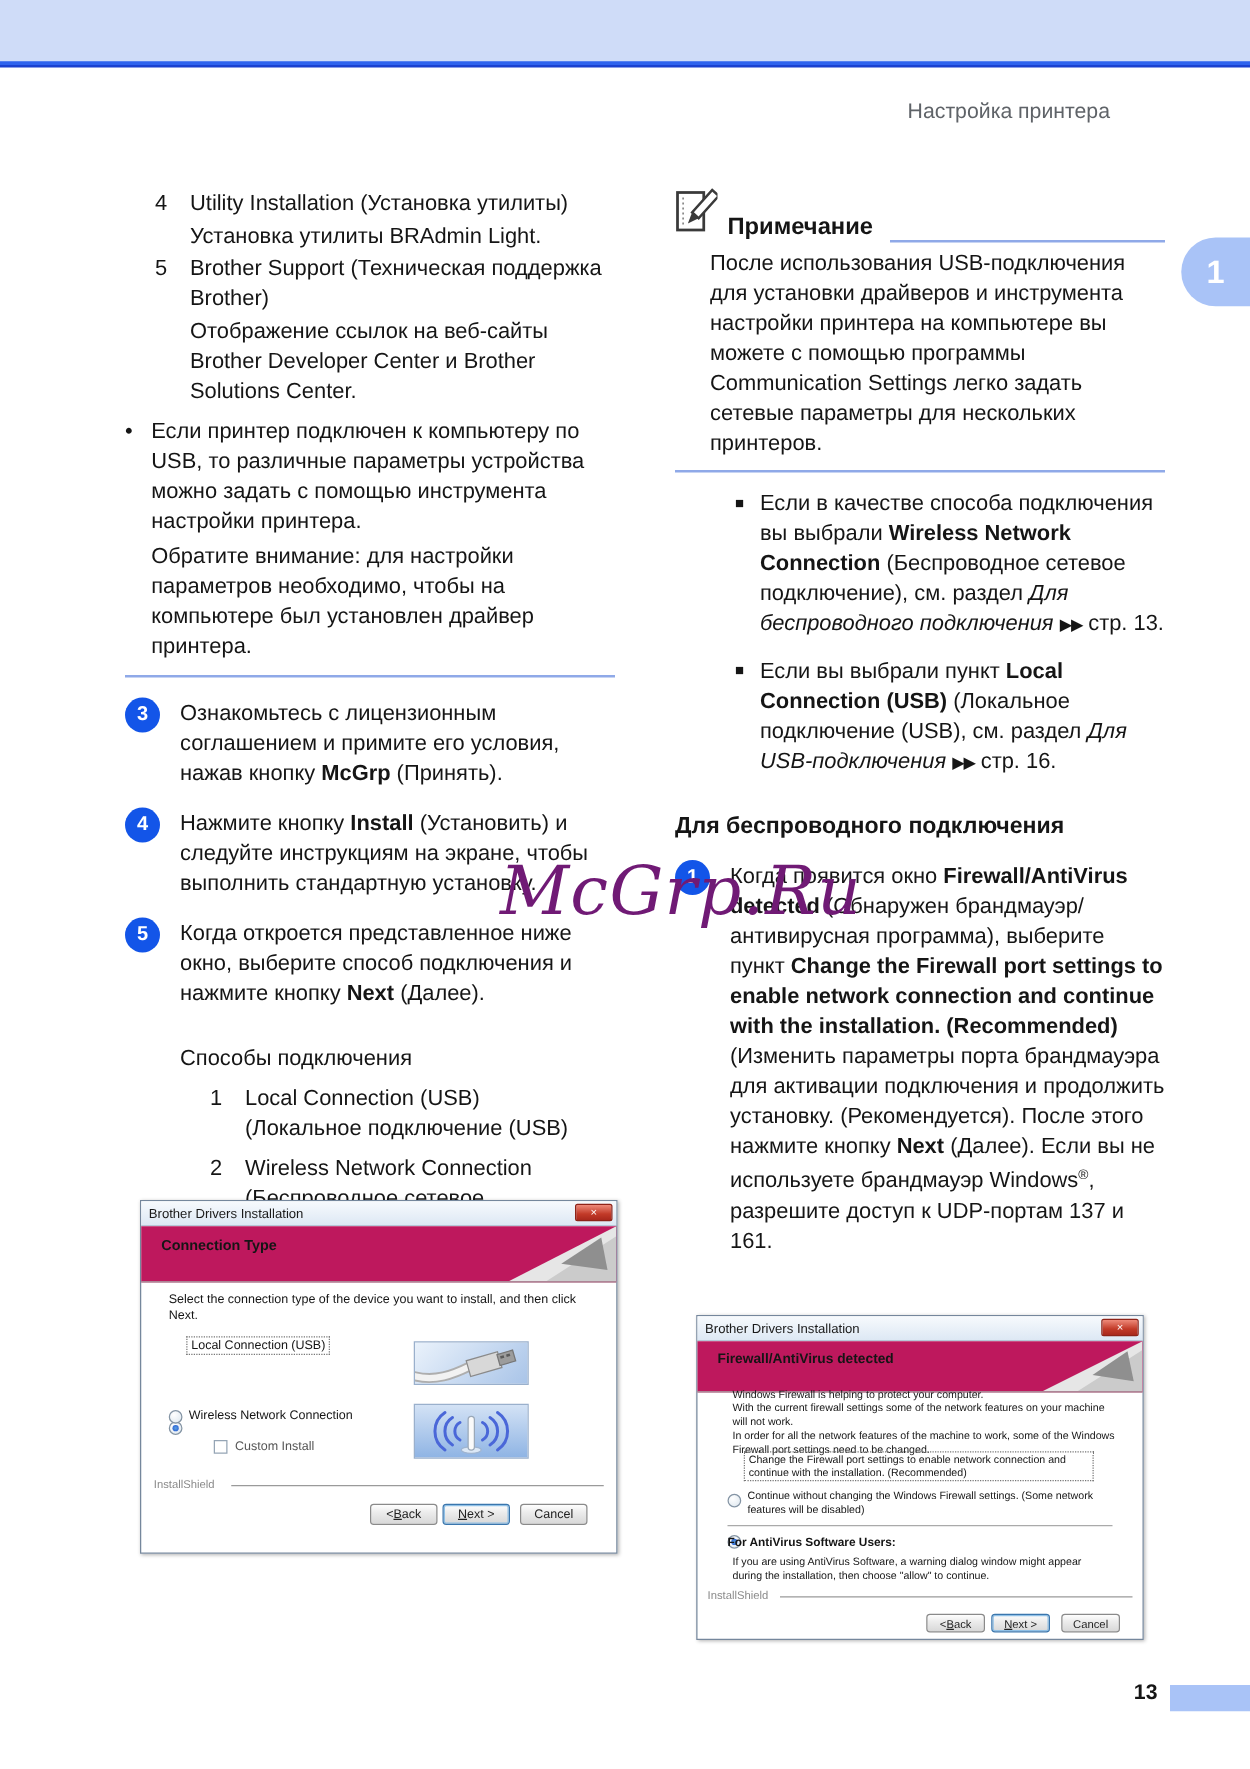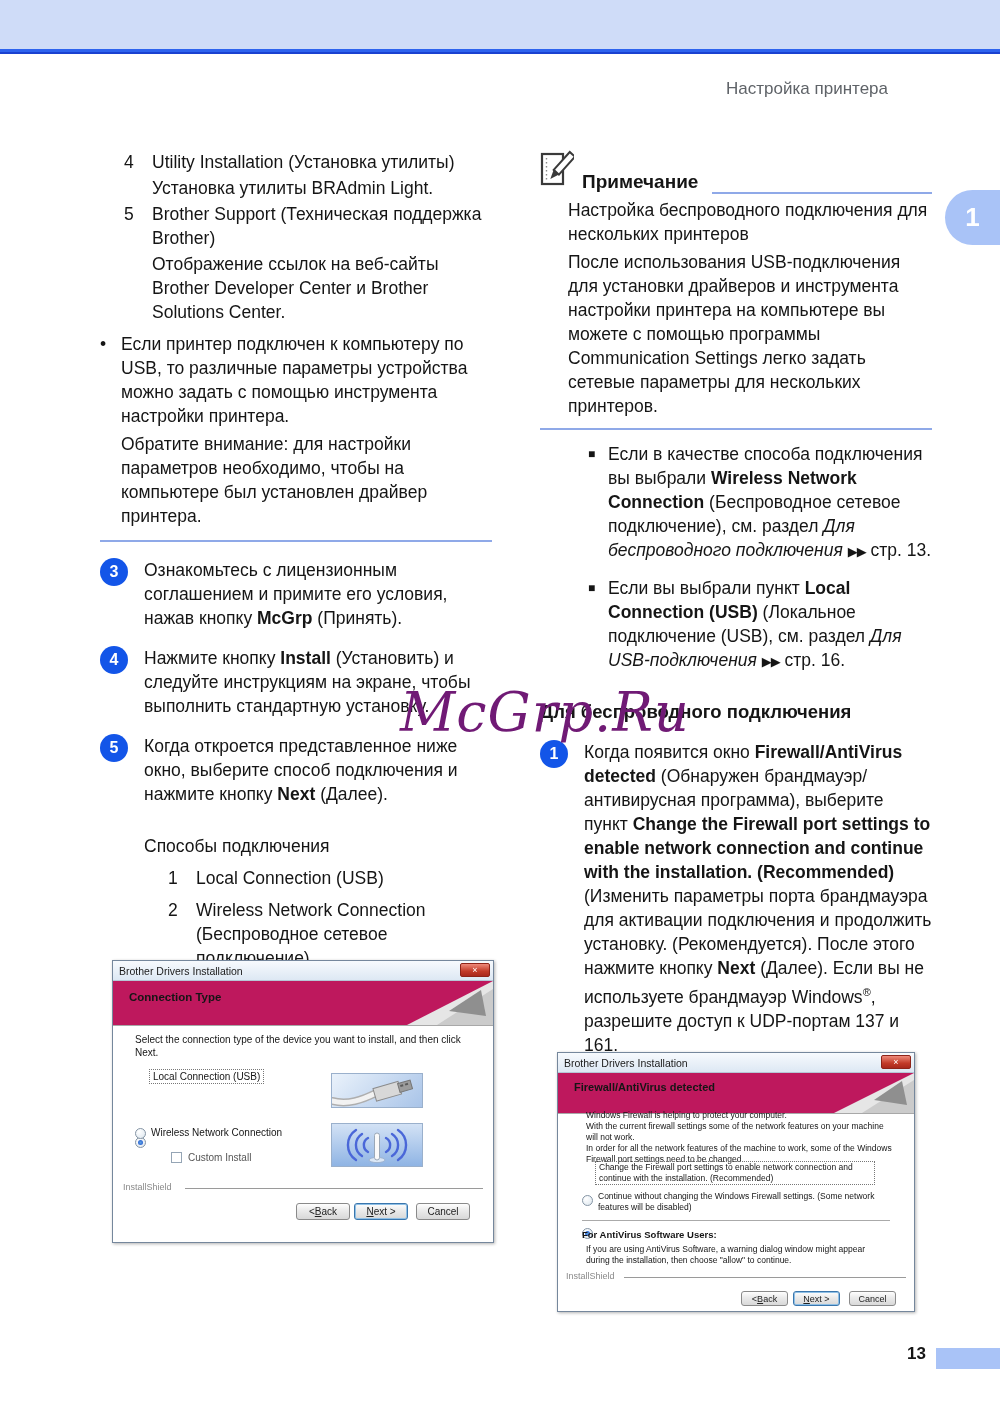--- a/index.html
+++ b/index.html
@@ -159,20 +159,21 @@
   <div class="step">
     <div class="step-badge">5</div>
     <div class="step-text"><span>Когда откроется представленное ниже окно, выберите способ подключения и нажмите кнопку </span><span class="b">Next</span><span> (Далее).</span></div>
   </div>
 
   <div class="methods-title">Способы подключения</div>
   <div class="method">
     <div class="m-num">1</div>
     <div class="m-body">
       <div>Local Connection (USB)</div>
+      <div>(Локальное подключение (USB)</div>
     </div>
   </div>
   <div class="method">
     <div class="m-num">2</div>
     <div class="m-body">
       <div>Wireless Network Connection</div>
       <div>(Беспроводное сетевое подключение)</div>
     </div>
   </div>
 </div>
@@ -187,21 +188,20 @@
         <g transform="rotate(42 21 17)">
           <rect x="17.5" y="0" width="7" height="24" fill="#ffffff" stroke="#3a3a3a" stroke-width="2"></rect>
           <path d="M17.5 24 L24.5 24 L21 33 Z" fill="#3a3a3a"></path>
         </g>
       </svg>
     </span>
     <span class="note-title">Примечание</span>
     <span class="note-line"></span>
   </div>
   <div class="note-body">
-    <div>Настройка беспроводного подключения для нескольких принтеров</div>
     <div class="note-p2">После использования USB-подключения для установки драйверов и инструмента настройки принтера на компьютере вы можете с помощью программы Communication Settings легко задать сетевые параметры для нескольких принтеров.</div>
   </div>
   <div class="note-endline"></div>
 
   <div class="sq-item">
     <div class="sq">■</div>
     <div class="sq-body"><span>Если в качестве способа подключения вы выбрали </span><span class="b">Wireless Network Connection</span><span> (Беспроводное сетевое подключение), см. раздел </span><span class="i">Для беспроводного подключения</span><span> </span><span class="arr">▶▶</span><span> стр. 13.</span></div>
   </div>
   <div class="sq-item">
     <div class="sq">■</div>

